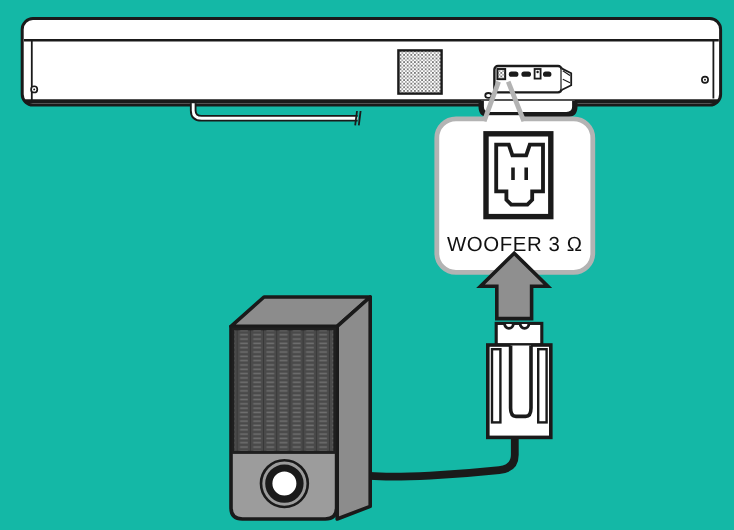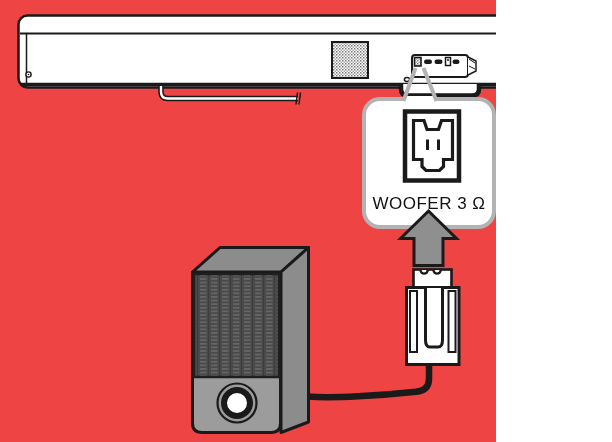--- a/index.html
+++ b/index.html
@@ -1,19 +1,19 @@
 <!DOCTYPE html>
 <html><head>
 <meta charset="utf-8">
 <style>
   html, body { margin: 0; padding: 0; background: #ffffff; }
   .stage {
     position: relative;
-    width: 496px; height: 442px;
-    background: #ef4444;
+    width: 612px; height: 442px;
+    background: #14b8a6;
     font-family: "Liberation Sans", sans-serif;
     overflow: hidden;
   }
   svg text {
     font-family: "Liberation Sans", sans-serif;
     font-size: 17px;
     letter-spacing: 0.5px;
     fill: #111111;
   }
 </style>

